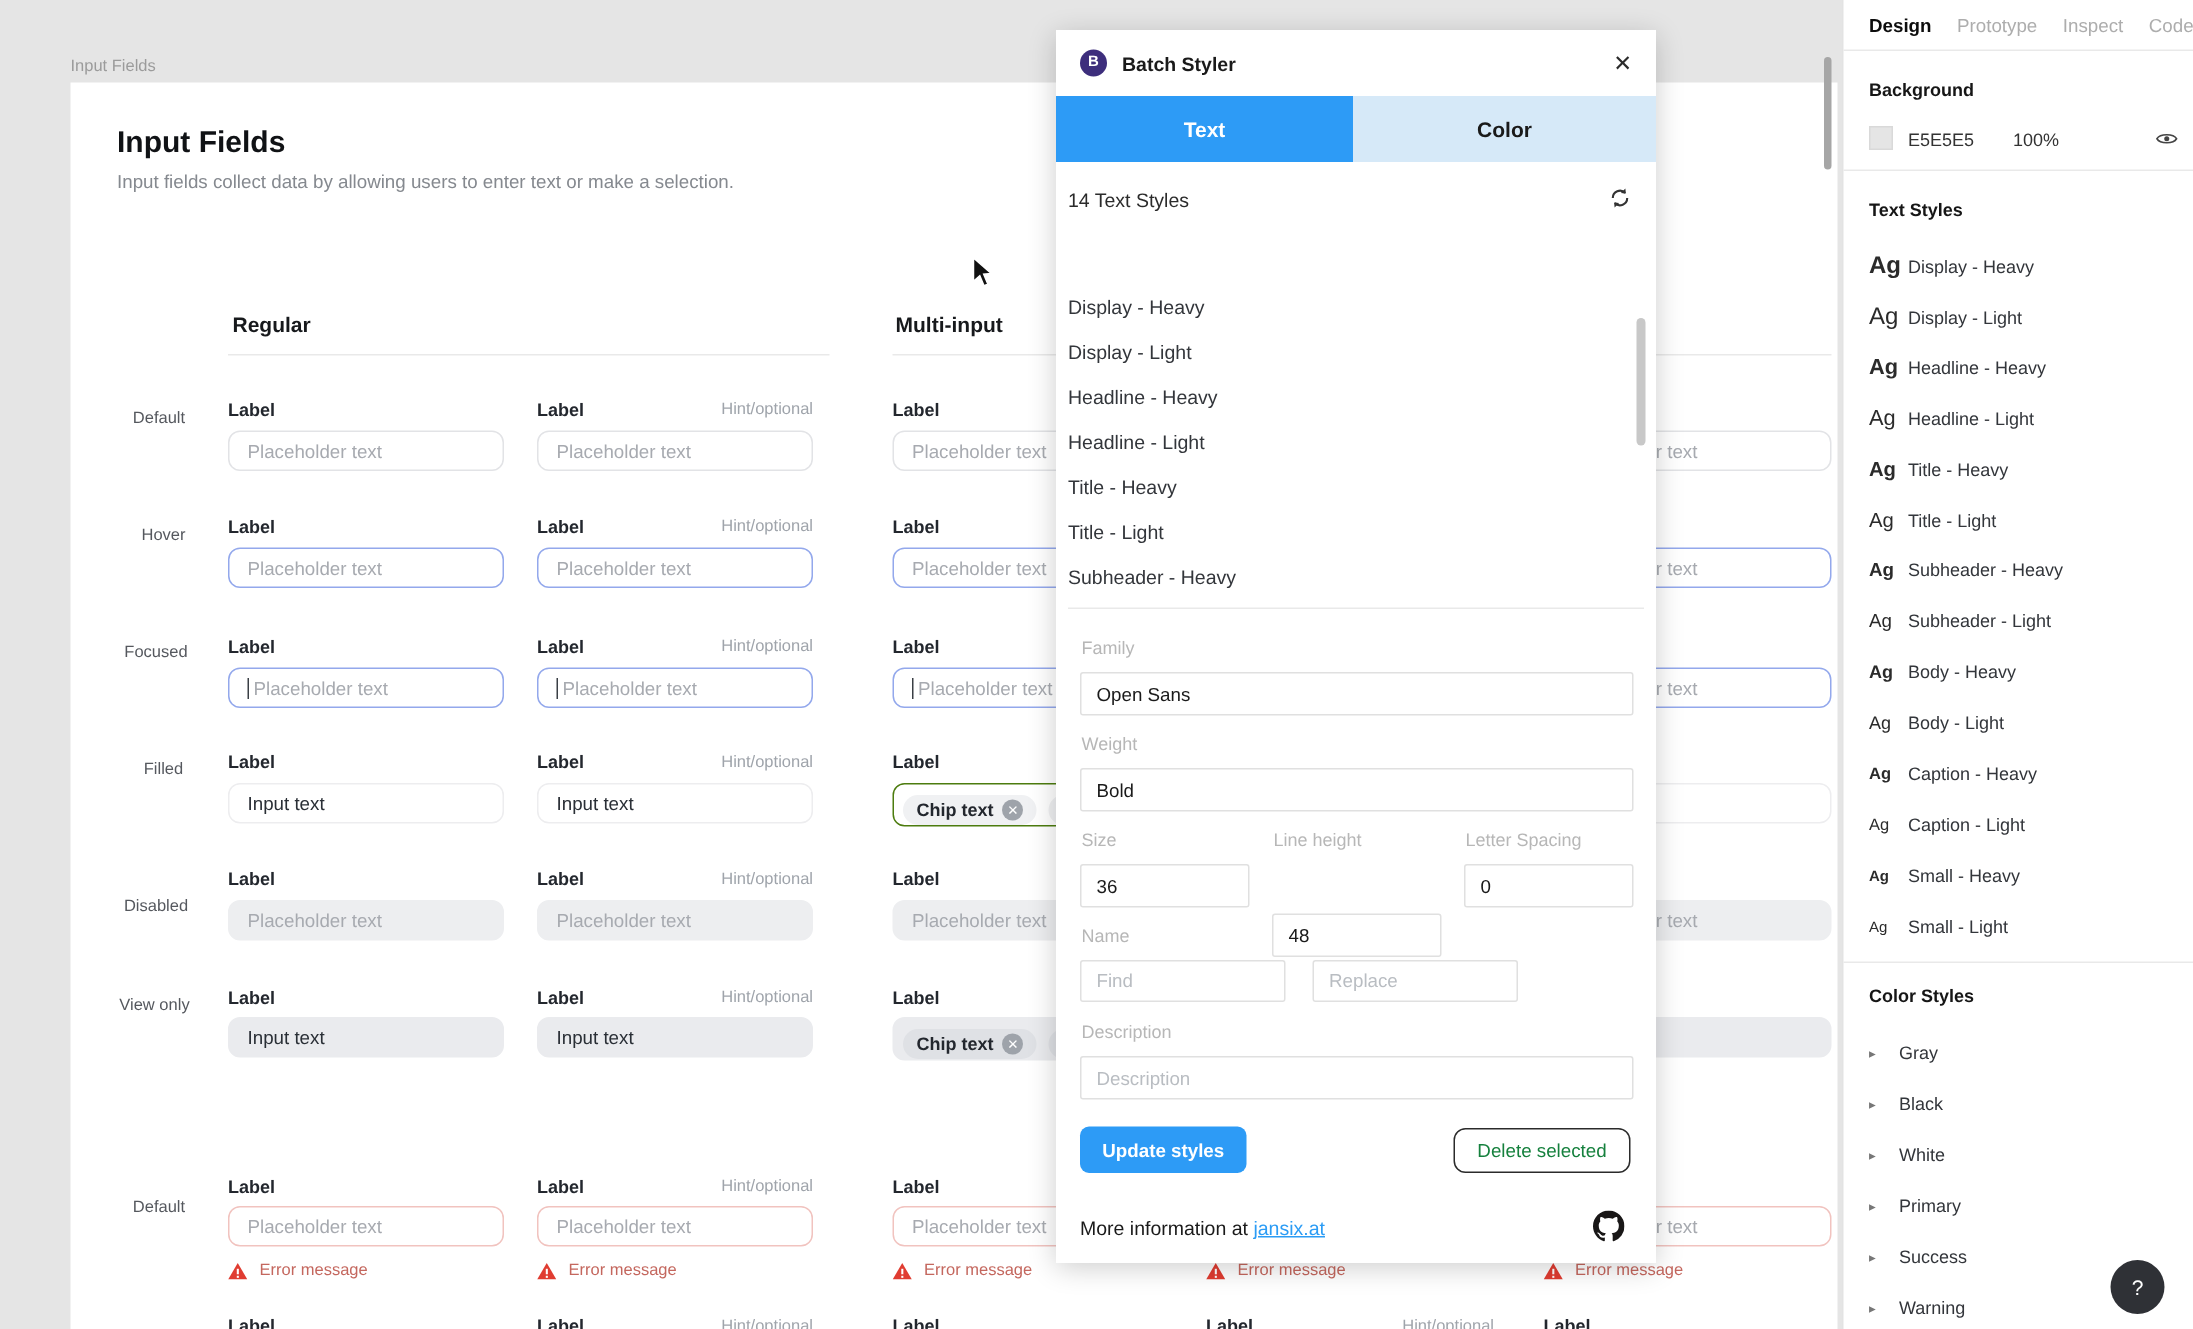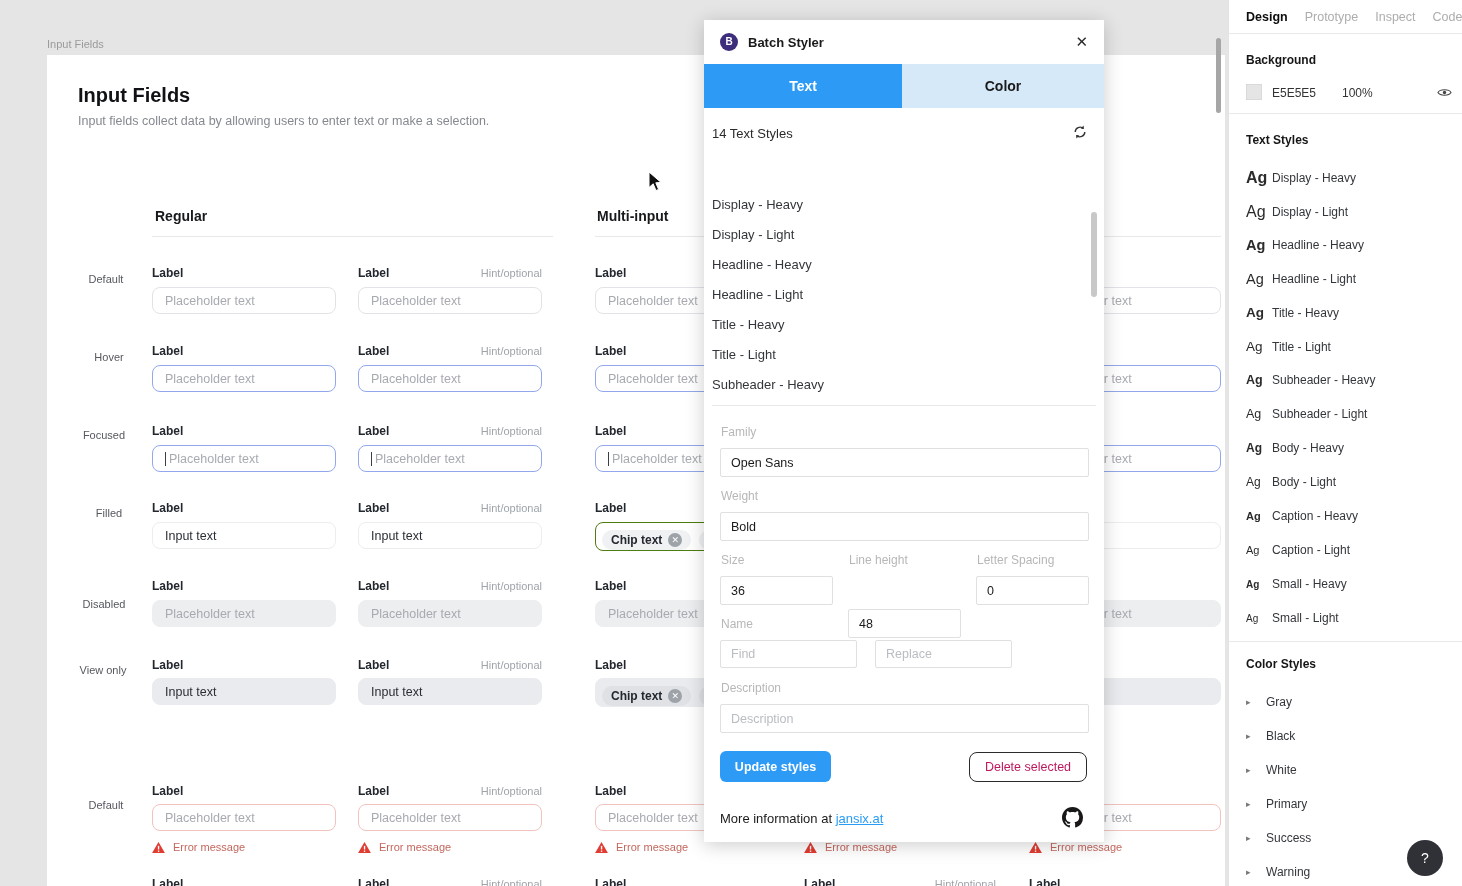--- a/index.html
+++ b/index.html
@@ -50,21 +50,21 @@
   .tab.active { background:#2D9BF6; color:#FFF; }
   .tab.idle { background:#D6E9F8; color:#1A1A1A; }
   .count { font-size:13px; color:#2B2B2B; }
   .dlg-input { border:1px solid #E0E0E0; border-radius:2px; background:#FFF; padding:0 10px;
                font-size:12.5px; color:#1A1A1A; font-family:inherit; outline:none; }
   .dlg-input::placeholder { color:#B9BDC2; }
   .list-item { font-size:13px; color:#33363B; height:30px; line-height:30px; }
   .dlg-label { font-size:12px; color:#B7B7B7; }
   .btn-primary { background:#2D9BF6; color:#FFF; border:none; border-radius:6px;
                  font-size:12.5px; font-weight:700; font-family:inherit; }
-  .btn-secondary { background:#FFF; color:#be185d; border:1.5px solid #2B2B2B; border-radius:8px;
+  .btn-secondary { background:#FFF; color:#15803d; border:1.5px solid #2B2B2B; border-radius:8px;
                    font-size:12.5px; font-family:inherit; }
   .footer-text { font-size:13px; color:#1A1A1A; }
   .footer-link { color:#2B9CF5; text-decoration:underline; }
   .thumb { width:6px; border-radius:3px; background:#C8C8C8; }
 
   
   .sidebar { width:234px; height:886px; background:#FFFFFF; border-left:1px solid #E3E3E3; z-index:30; }
   .sb-tab { font-size:12.5px; color:#ADADAD; }
   .sb-tab.active { color:#0D0D0D; font-weight:700; }
   .sb-title { font-size:12px; font-weight:700; color:#161616; }

